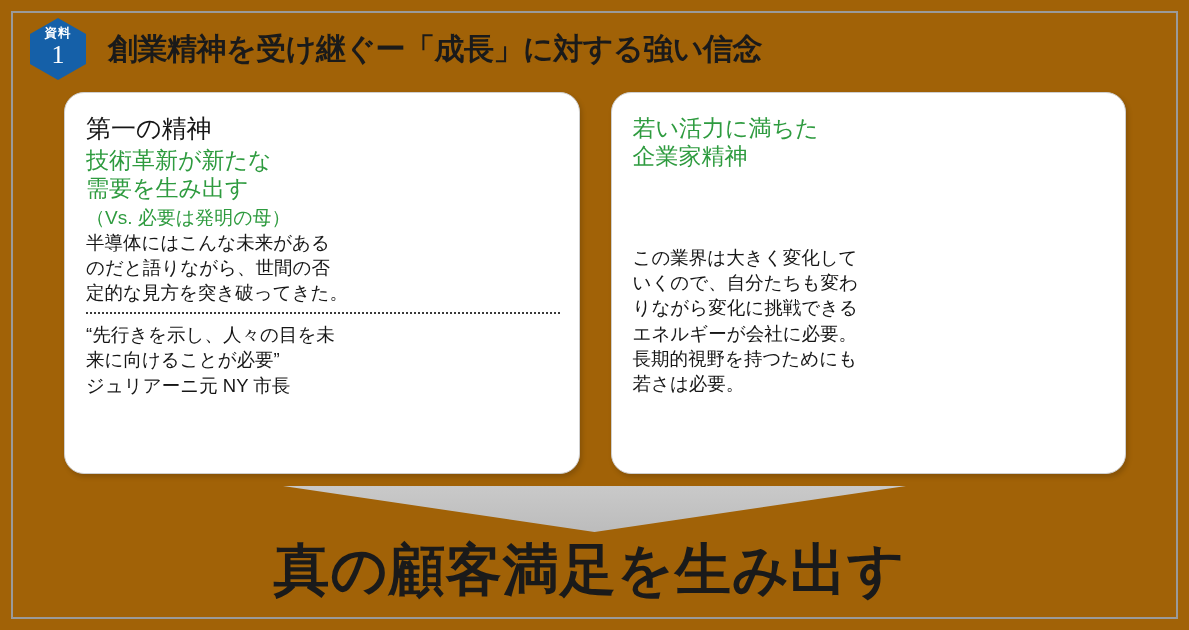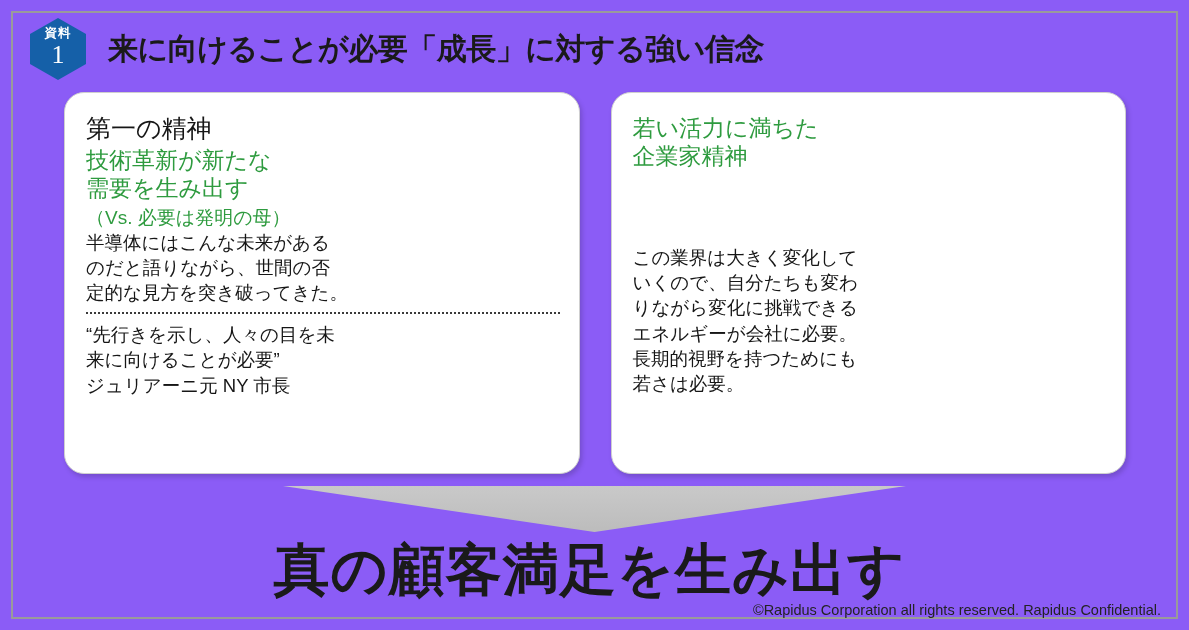--- a/index.html
+++ b/index.html
@@ -7,21 +7,21 @@
     padding: 0;
     background: #ffffff;
   }
   body {
     font-family: "Liberation Sans", "DejaVu Sans", sans-serif;
   }
   .slide {
     position: relative;
     width: 1189px;
     height: 630px;
-    background: #8b5cf6;
+    background: #a16207;
     overflow: hidden;
     box-sizing: border-box;
   }
   
   .slide-frame {
     position: absolute;
     left: 11px;
     top: 11px;
     width: 1167px;
     height: 608px;
@@ -194,21 +194,21 @@
 <div class="slide">
 
   <div class="slide-frame"></div>
 
   <div class="header">
     <div class="badge">
       <div class="badge-hex"></div>
       <div class="badge-top">資料</div>
       <div class="badge-num">1</div>
     </div>
-    <div class="slide-title">来に向けることが必要「成長」に対する強い信念</div>
+    <div class="slide-title">創業精神を受け継ぐー「成長」に対する強い信念</div>
   </div>
 
   <div class="cards">
 
     <div class="card">
       <div class="card-title">第一の精神</div>
       <div class="card-sub">技術革新が新たな
 需要を生み出す</div>
       <div class="card-note">（Vs. 必要は発明の母）</div>
       <div class="card-body first-body">半導体にはこんな未来がある
@@ -241,15 +241,14 @@
           <stop offset="0%" stop-color="#C9C9C9"></stop>
           <stop offset="100%" stop-color="#BCBCBC"></stop>
         </linearGradient>
       </defs>
       <polygon points="0,0 623,0 311.5,46" fill="url(#arrowGrad)"></polygon>
     </svg>
   </div>
 
   <div class="conclusion">真の顧客満足を生み出す</div>
 
-  <div class="footer">©Rapidus Corporation all rights reserved. Rapidus Confidential.</div>
 
 </div>
 
 </body></html>

